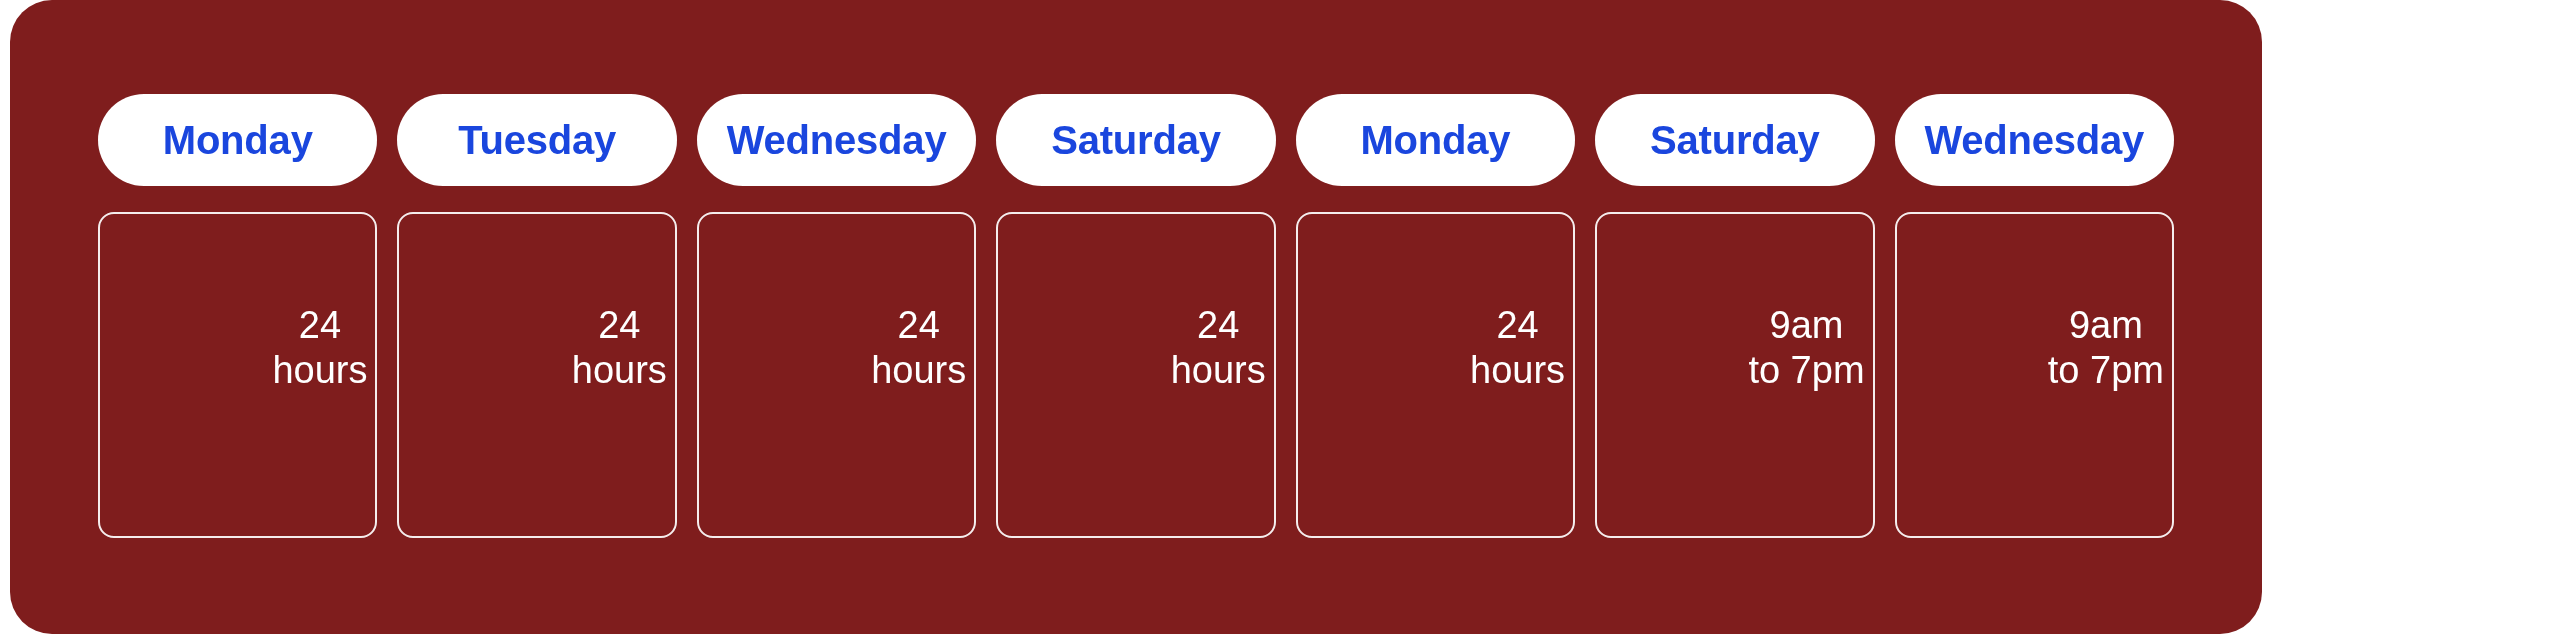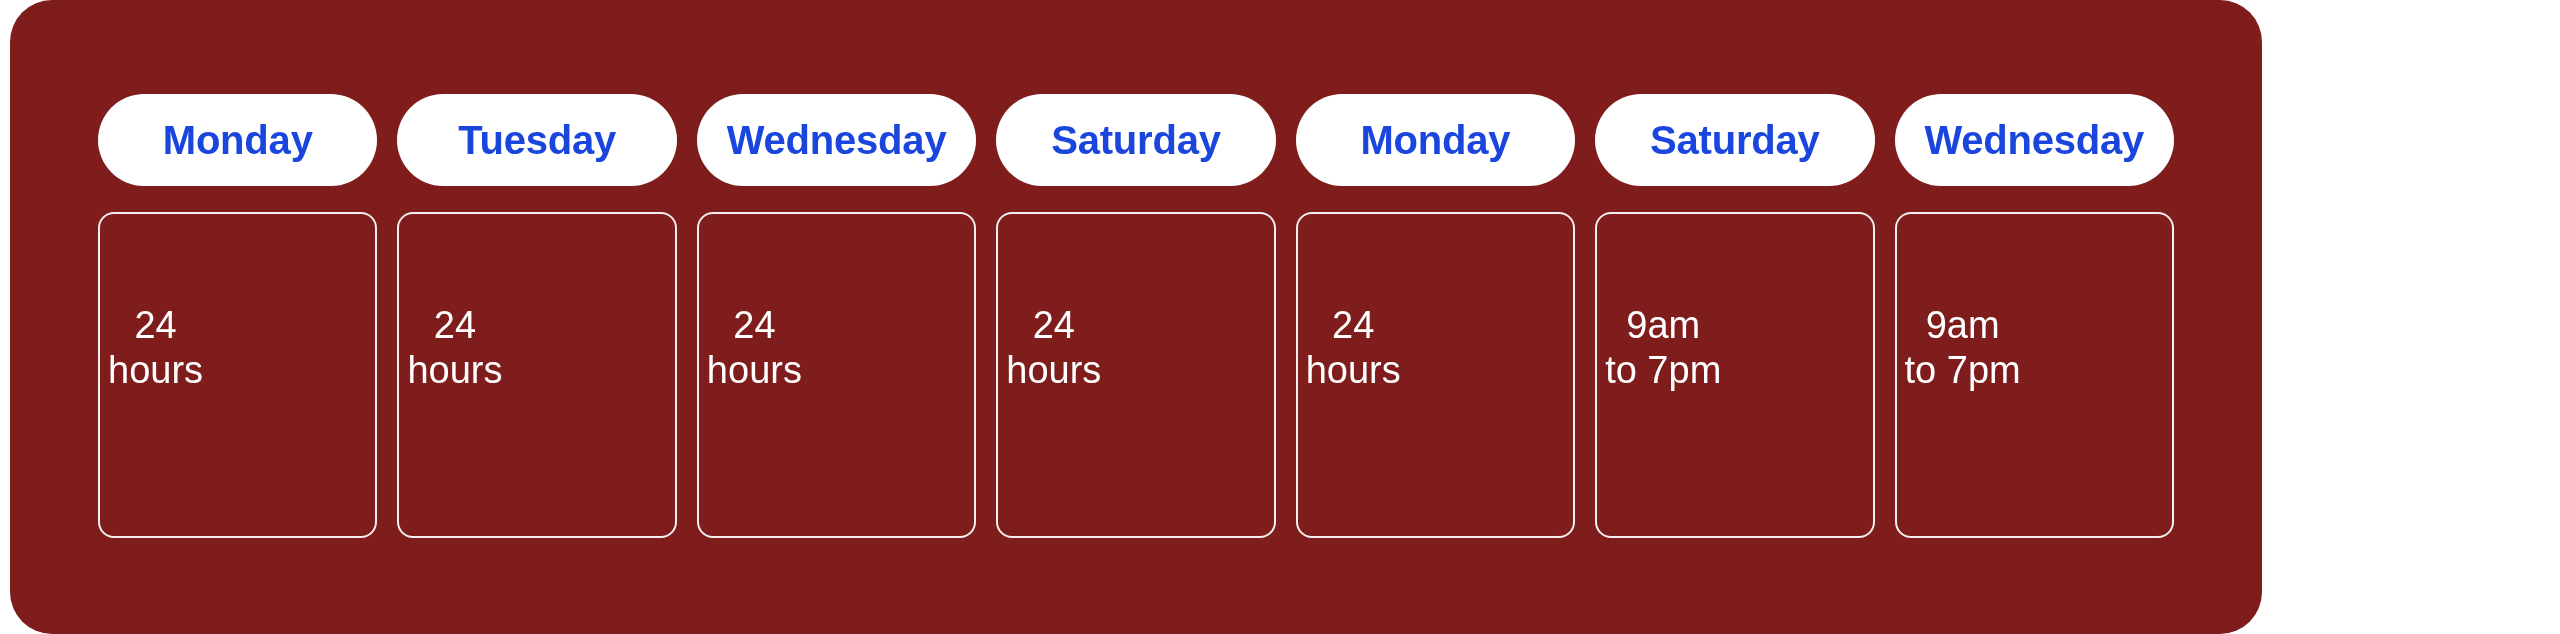--- a/index.html
+++ b/index.html
@@ -67,21 +67,21 @@
   
   .hours-card {
     margin-top: 26px;
     height: 326px;
     box-sizing: border-box;
     border: 2px solid rgba(255,255,255,0.92);
     border-radius: 16px;
     background: transparent;
     display: flex;
     align-items: center;
-    justify-content: flex-start;
+    justify-content: flex-end;
     padding: 16px 8px;
   }
   .hours-text {
     color: #FFFFFF;
     font-family: "Liberation Sans", sans-serif;
     font-size: 38px;
     font-weight: 400;
     line-height: 1.18;
     text-align: center;
     white-space: nowrap;

